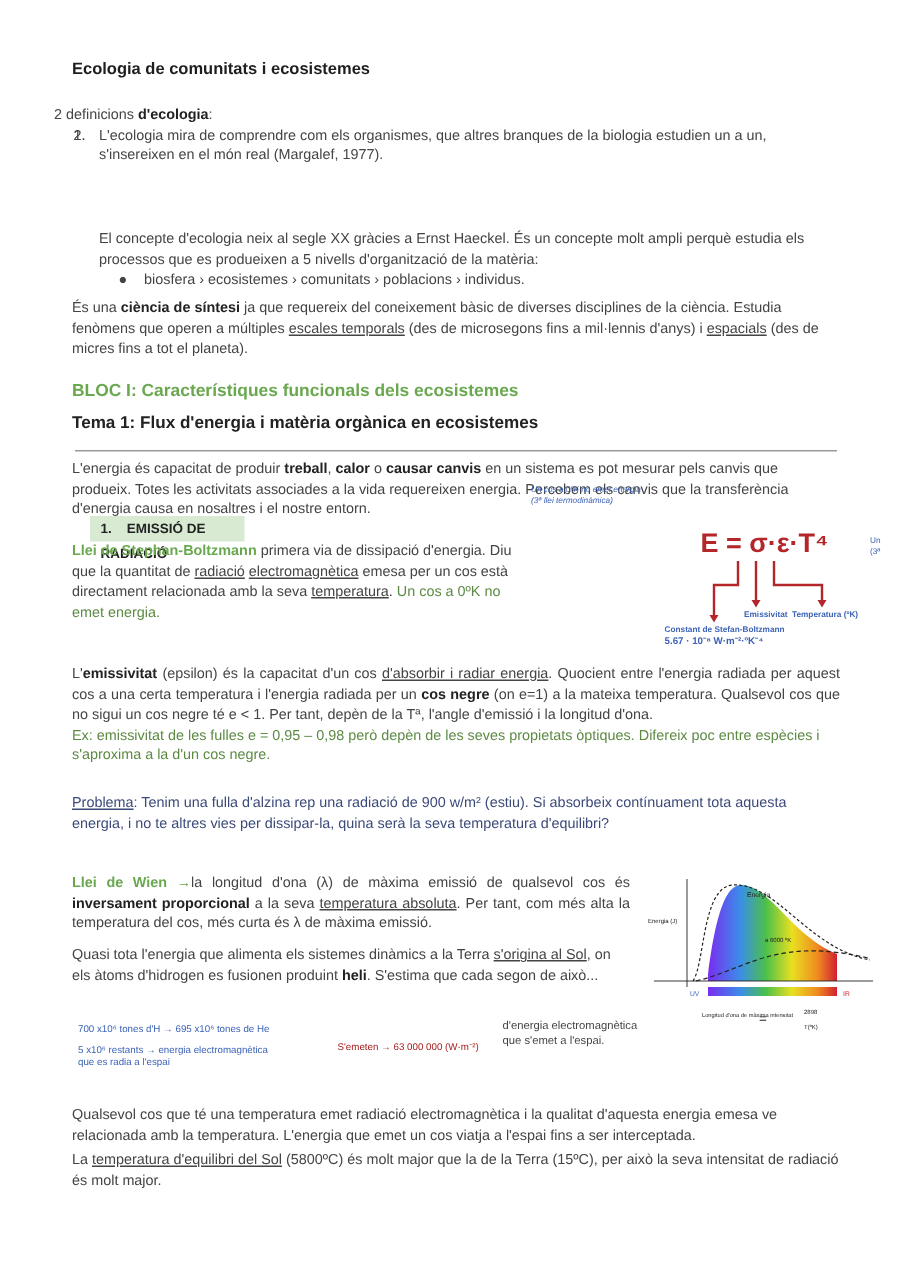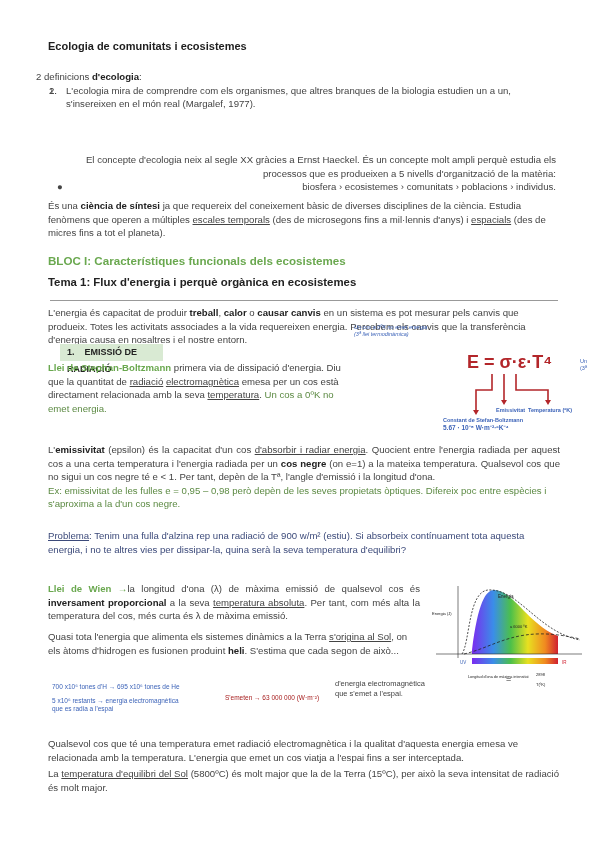--- a/index.html
+++ b/index.html
@@ -32,29 +32,29 @@
 <div class="page">
 
   <div class="abs title">Ecologia de comunitats i ecosistemes</div>
 
   <div class="abs" style="left:36px; top:70px; width:512px;">
     <p class="p"><span>2 definicions </span><b>d'ecologia</b><span>:</span></p>
     <div class="li p" style="text-align:justify;"><span class="num">1.</span></div>
     <div class="li p"><span class="num">2.</span><span>L'ecologia mira de comprendre com els organismes, que altres branques de la biologia estudien un a un, s'insereixen en el món real (Margalef, 1977).</span></div>
   </div>
 
-  <div class="abs" style="left:44px; top:153px; width:512px;text-align:right;">
+  <div class="abs" style="left:66px; top:153px; width:512px;">
     <p class="p">El concepte d'ecologia neix al segle XX gràcies a Ernst Haeckel. És un concepte molt ampli perquè estudia els processos que es produeixen a 5 nivells d'organització de la matèria:</p>
     <div class="li p"><span class="num">●</span><span>biosfera › ecosistemes › comunitats › poblacions › individus.</span></div>
   </div>
 
   <p class="abs p" style="left:48px; top:199px; width:512px;"><span>És una </span><b>ciència de síntesi</b><span> ja que requereix del coneixement bàsic de diverses disciplines de la ciència. Estudia fenòmens que operen a múltiples </span><u>escales temporals</u><span> (des de microsegons fins a mil·lennis d'anys) i </span><u>espacials</u><span> (des de micres fins a tot el planeta).</span></p>
 
   <div class="abs bloc">BLOC I: Característiques funcionals dels ecosistemes</div>
-  <div class="abs tema">Tema 1: Flux d'energia i perquè orgànica en ecosistemes</div>
+  <div class="abs tema">Tema 1: Flux d'energia i matèria orgànica en ecosistemes</div>
   <div class="abs hr"></div>
 
   <p class="abs p" style="left:48px; top:306px; width:512px;"><span>L'energia és capacitat de produir </span><b>treball</b><span>, </span><b>calor</b><span> o </span><b>causar canvis</b><span> en un sistema es pot mesurar pels canvis que produeix. Totes les activitats associades a la vida requereixen energia. Percebem els canvis que la transferència d'energia causa en nosaltres i el nostre entorn.</span></p>
 
   <div class="abs emiss"><span>1.</span>&nbsp;&nbsp;&nbsp;&nbsp;<span>EMISSIÓ DE RADIACIÓ</span></div>
 
   <p class="abs p" style="left:48px; top:361px; width:300px;"><span class="green" style="font-weight:bold;">Llei de Stephan-Boltzmann</span><span> primera via de dissipació d'energia. Diu que la quantitat de </span><u>radiació</u> <u>electromagnètica</u><span> emesa per un cos està directament relacionada amb la seva </span><u>temperatura</u><span>.</span><span class="greentxt"> Un cos a 0ºK no emet energia.</span></p>
 
   <div class="abs blue tiny" style="left:354px; top:324px; font-style:italic;">
       <div>Un cos a 0ºK no emet energia</div>

